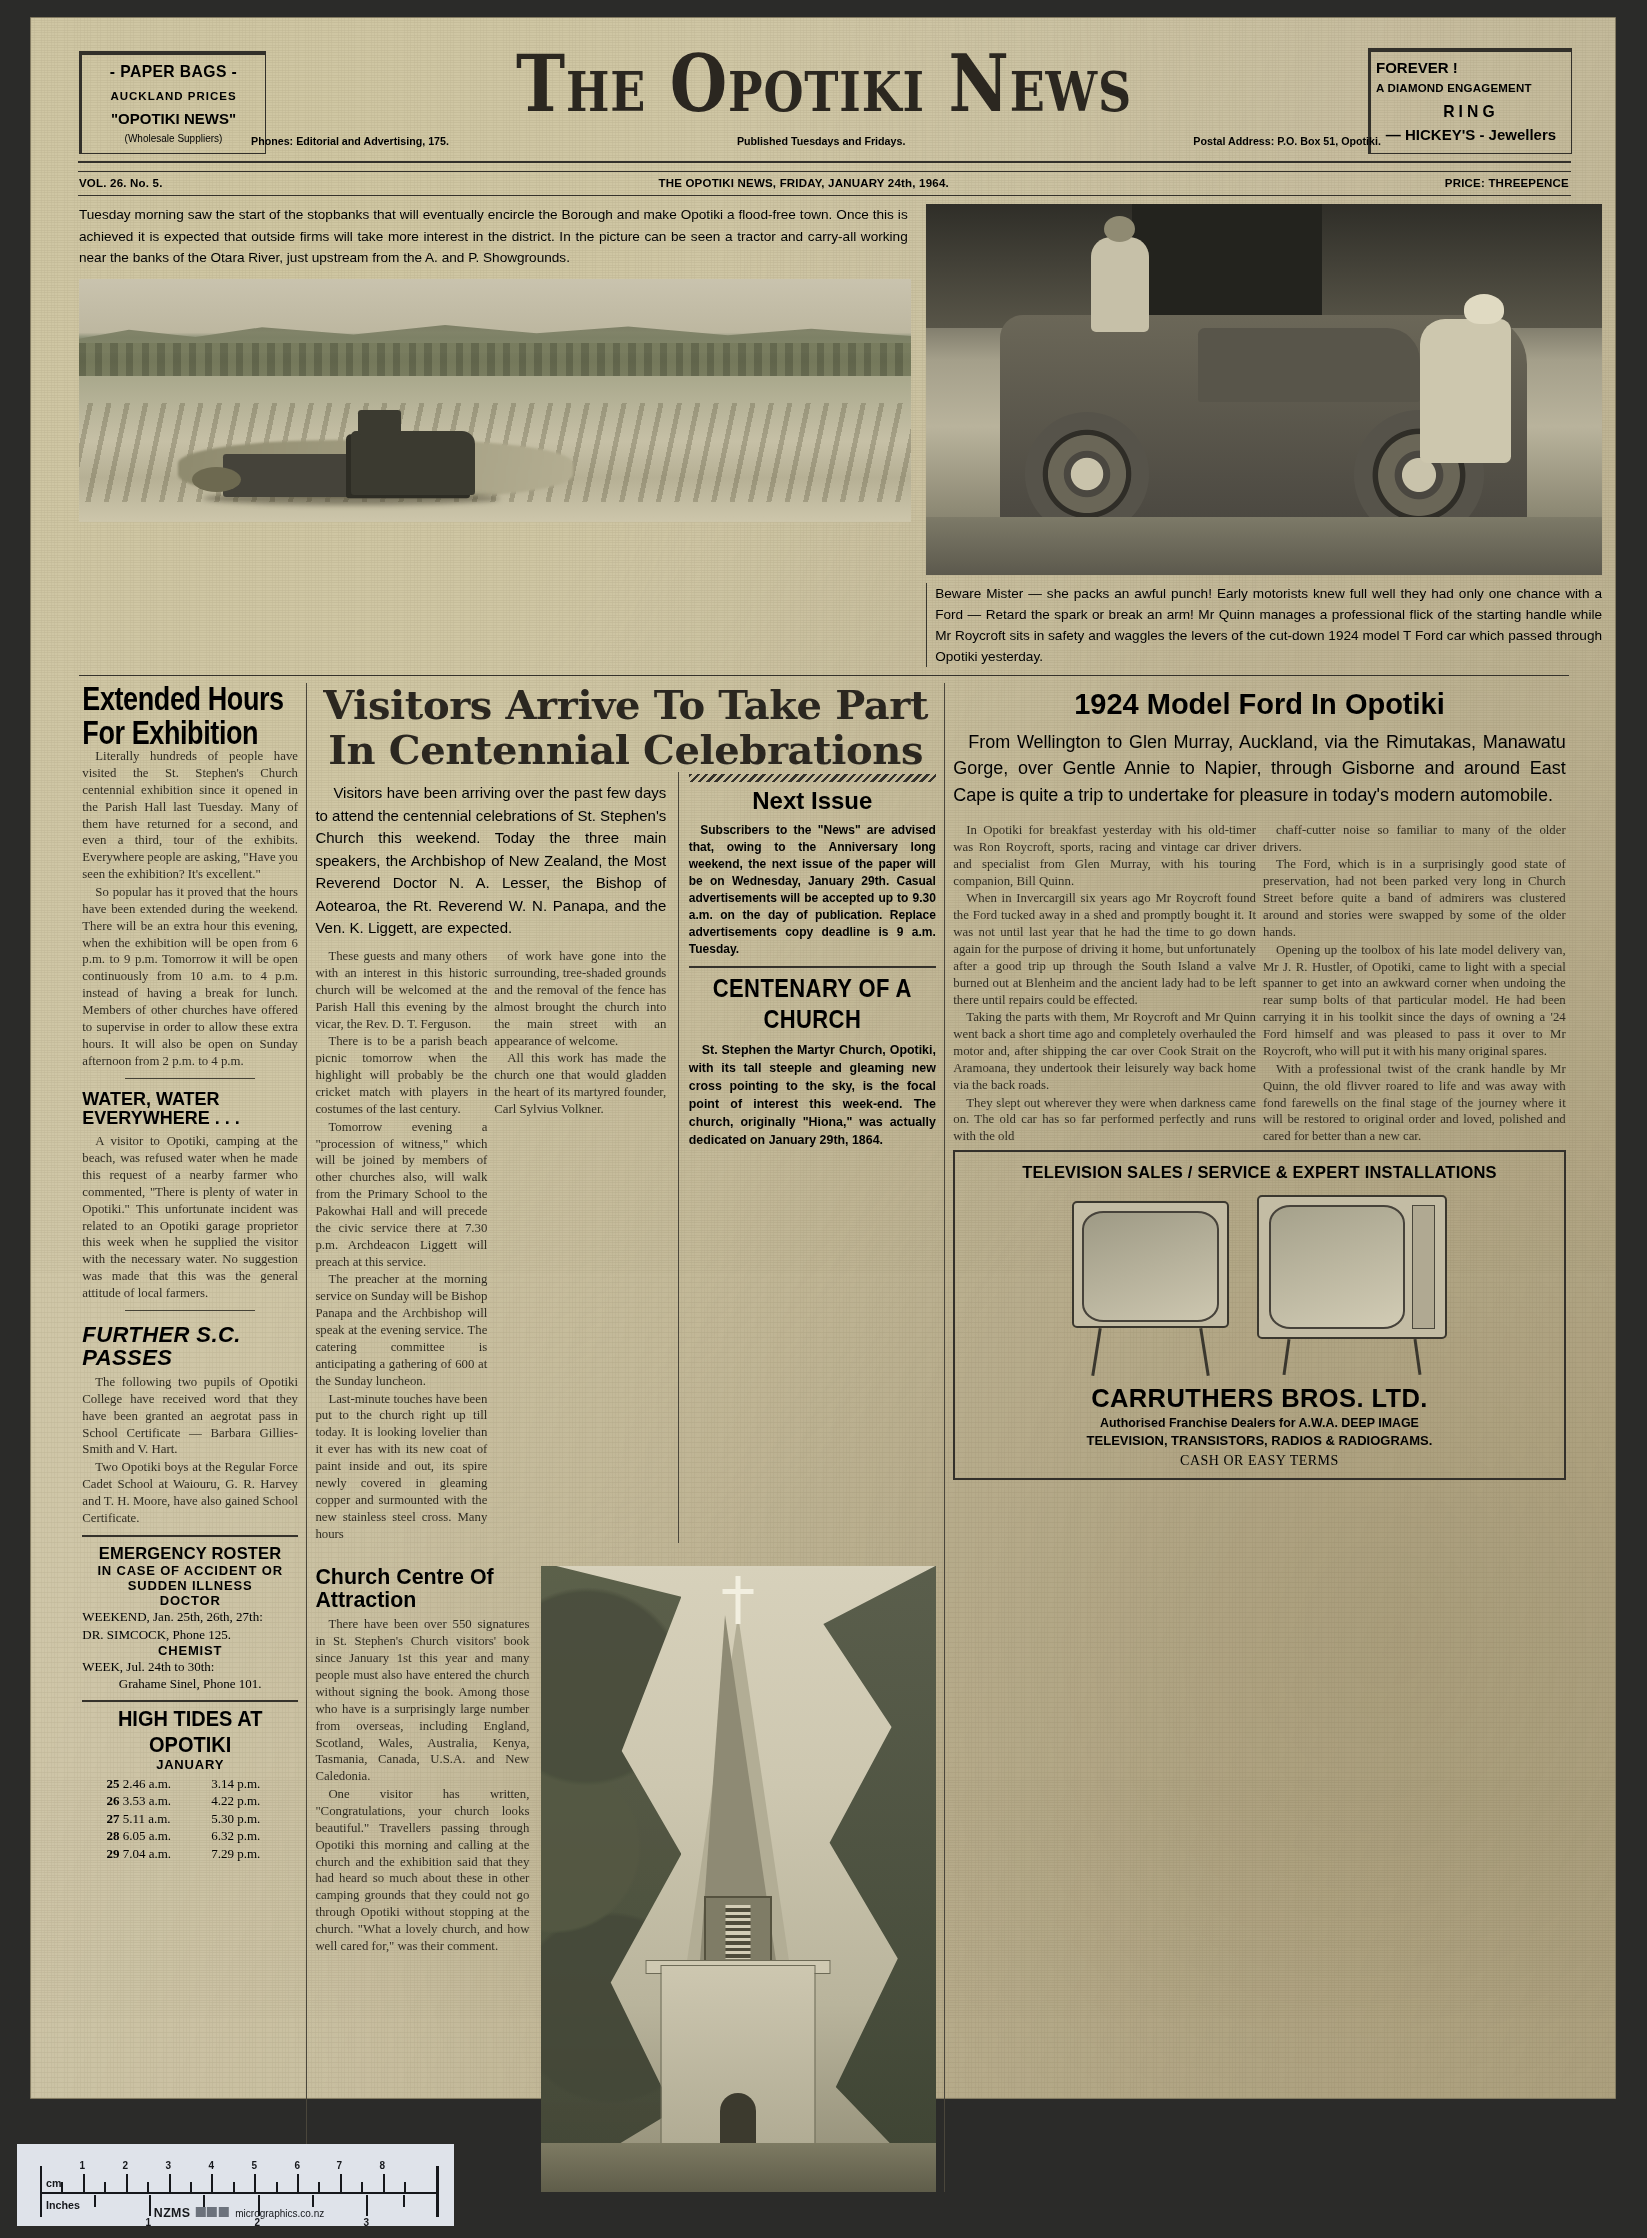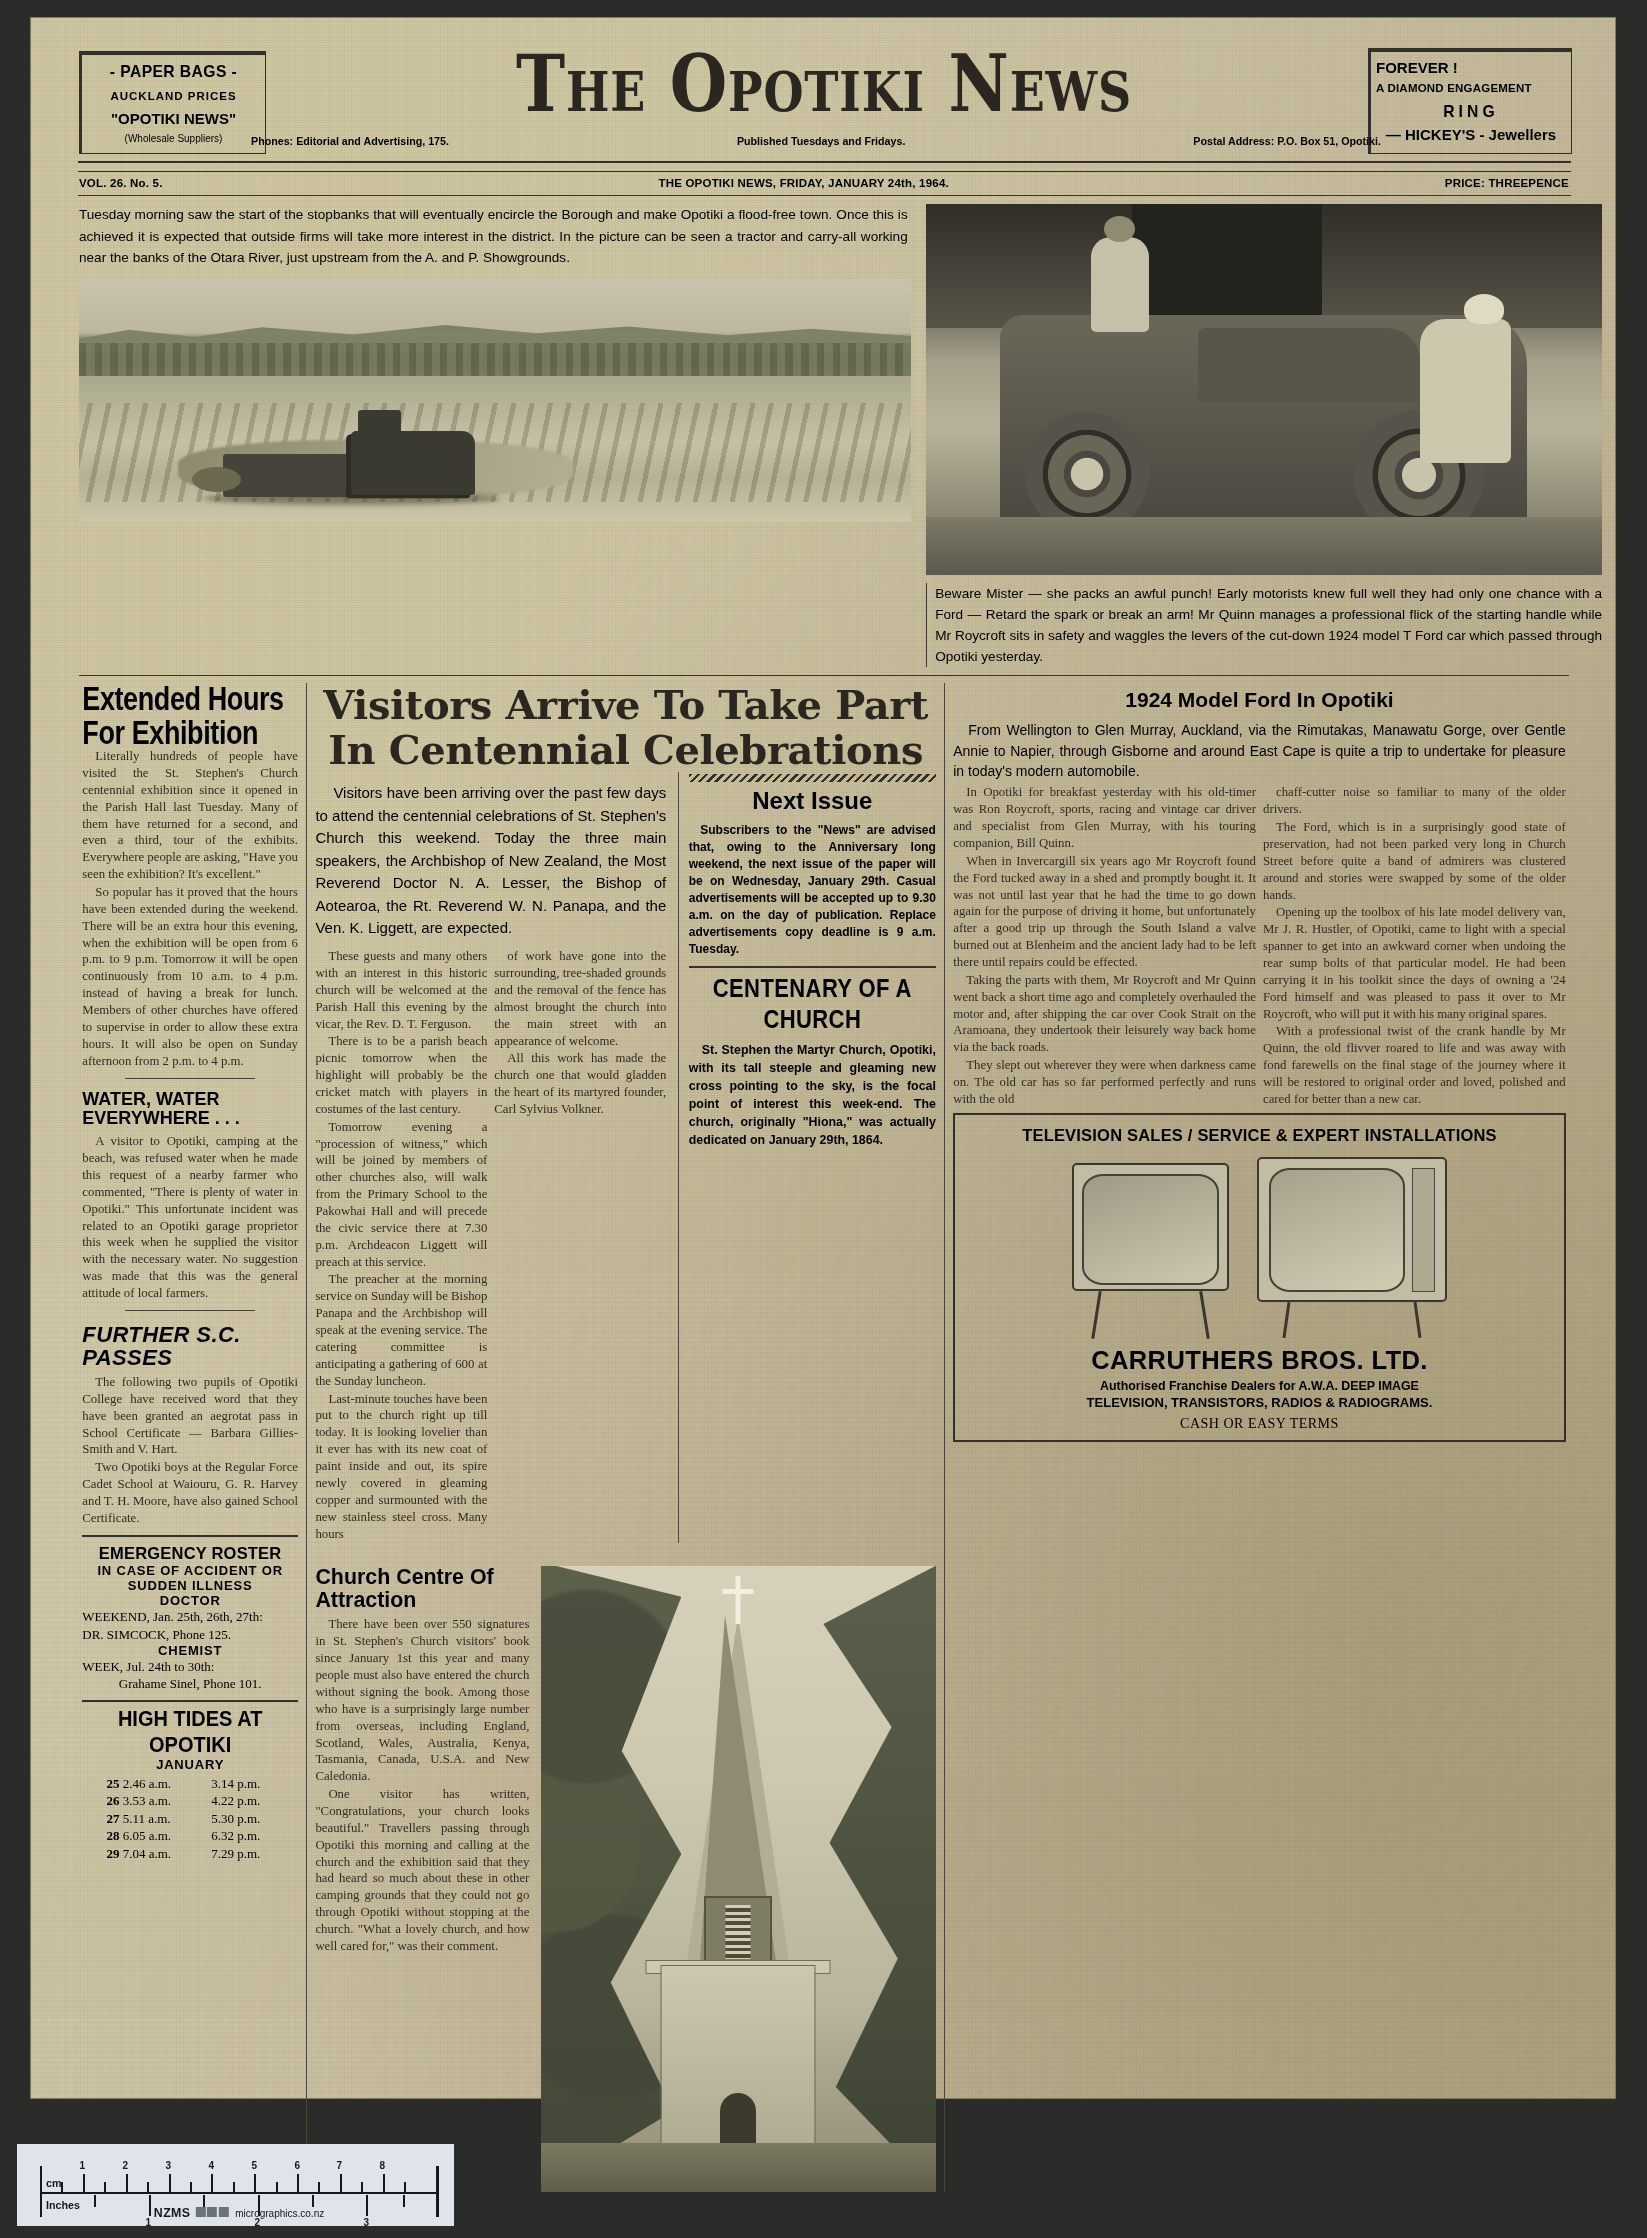--- a/index.html
+++ b/index.html
@@ -97,21 +97,21 @@
   .col{padding:0 8.2px;}
   .colA{width:224px;border-right:0.8px solid #4a463b;padding-left:3.3px;}
   .colB{width:636px;border-right:0.8px solid #4a463b;}
   .colC{width:636px;padding-right:3.3px;}
 
   h1.hl{font-family:"DejaVu Serif",serif;font-weight:bold;color:#2b2720;margin:0;}
   .hdA{font-size:27px;line-height:1.02;letter-spacing:-0.4px;font-family:"Liberation Sans",sans-serif;
        font-weight:bold;transform:scaleY(1.22);transform-origin:left top;margin-bottom:10px;}
   .hdB{font-size:40px;line-height:1.12;text-align:center;letter-spacing:-0.4px;}
   .hdC{font-size:35px;line-height:1.1;text-align:center;letter-spacing:-0.4px;}
-  .sub1{font-family:"Liberation Sans",sans-serif;font-weight:bold;font-size:21px;text-align:center;margin-top:5px;}
+  .sub1{font-family:"Liberation Sans",sans-serif;font-weight:bold;font-size:29px;text-align:center;margin-top:5px;}
 
   p.bt{font-family:"Liberation Serif",serif;font-size:12.8px;line-height:1.32;
        text-align:justify;margin:0 0 0.8px 0;text-indent:13px;color:#302c22;}
   .lead{font-family:"Liberation Sans",sans-serif;font-size:15px;line-height:1.5;
         text-align:justify;margin:10px 0 8.2px;text-indent:18px;}
   .two{display:flex;gap:7px;}
   .two > div{flex:1;}
   .sechd{font-family:"Liberation Sans",sans-serif;font-weight:bold;font-size:18px;
          line-height:1.05;margin:11.5px 0 5px;}
   .sechd.ital{font-style:italic;font-size:22px;letter-spacing:0.4px;}
@@ -156,22 +156,22 @@
   .cp .louvre{position:absolute;left:50%;top:339px;transform:translateX(-50%);width:25px;height:54px;
      background:repeating-linear-gradient(180deg,#d3cdb6 0 3.3px,#4e4b3a 3.3px 6.6px);}
   .cp .base{position:absolute;left:50%;top:399px;transform:translateX(-50%);width:153px;height:227px;
      background:linear-gradient(180deg,#cdc7b0,#a9a48c);border:1.6px solid #6d6a56;}
   .cp .eave{position:absolute;left:50%;top:394px;transform:translateX(-50%);width:183px;height:11.5px;background:#cfc9b2;border:1.6px solid #6d6a56;}
   .cp .win{position:absolute;left:50%;top:527px;transform:translateX(-50%);width:36px;height:59px;
      background:#3c3a2e;border-radius:18px 18px 0 0;}
   .cp .grass{position:absolute;left:0;right:0;bottom:0;height:49px;background:linear-gradient(180deg,#7d7a62,#5f5d4a);}
 
   
-  .ftext{font-family:"Liberation Sans",sans-serif;font-size:14px;line-height:1.46;
-         text-align:justify;text-indent:15px;margin:0 0 3px;}
+  .ftext{font-family:"Liberation Sans",sans-serif;font-size:18px;line-height:1.46;
+         text-align:justify;text-indent:15px;margin:0 0 14px;}
   .ftextb{font-family:"Liberation Sans",sans-serif;font-weight:bold;font-size:14px;line-height:1.46;
          text-align:justify;text-indent:15px;margin:5px 0 6.6px;}
 
   
   .tvad{margin-top:4px;border:2.5px double #33302a;padding:10px 11.5px 8.2px;position:relative;}
   .tvad-h{font-family:"Liberation Sans",sans-serif;font-weight:bold;font-size:16.5px;
           text-align:center;line-height:1.3;letter-spacing:0.2px;}
   .tvset-row{display:flex;justify-content:center;gap:28px;margin:11.5px 0 6.6px;align-items:flex-end;}
   .tvset{position:relative;}
   .tv-a{width:157px;}

